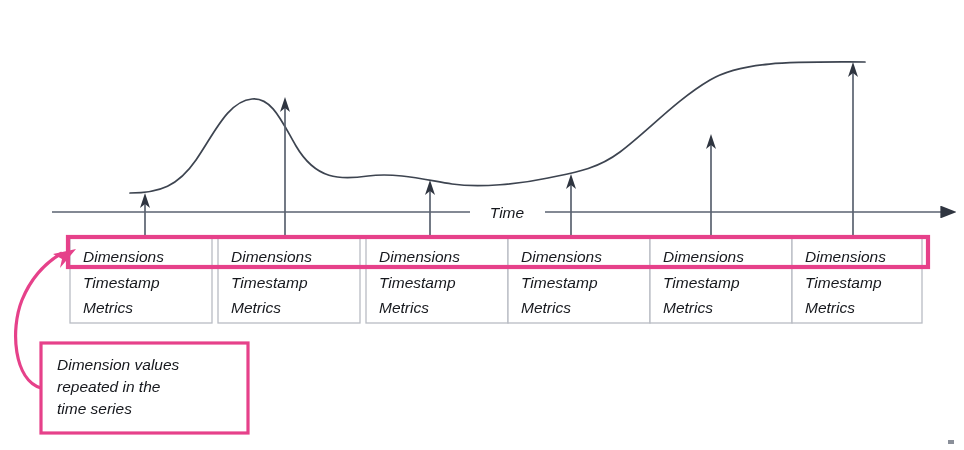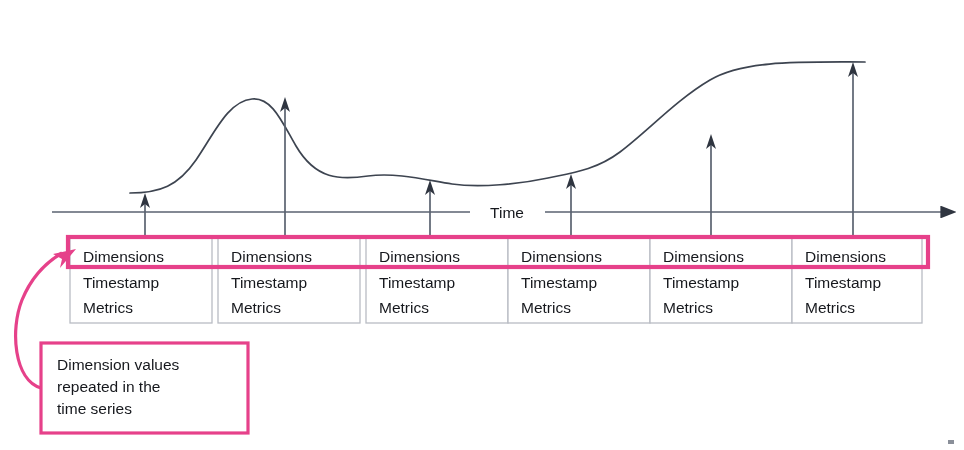--- a/index.html
+++ b/index.html
@@ -11,20 +11,21 @@
     width: 964px;
     height: 450px;
     font-family: "Liberation Sans", sans-serif;
     overflow: hidden;
   }
   #diagram-root {
     position: relative;
     width: 964px;
     height: 340px;
     background: #ffffff;
+    font-style: italic;
   }
   svg.canvas {
     position: absolute;
     top: 0;
     left: 0;
     width: 964px;
     height: 450px;
   }
   .axis-line {
     stroke: #5a6270;

